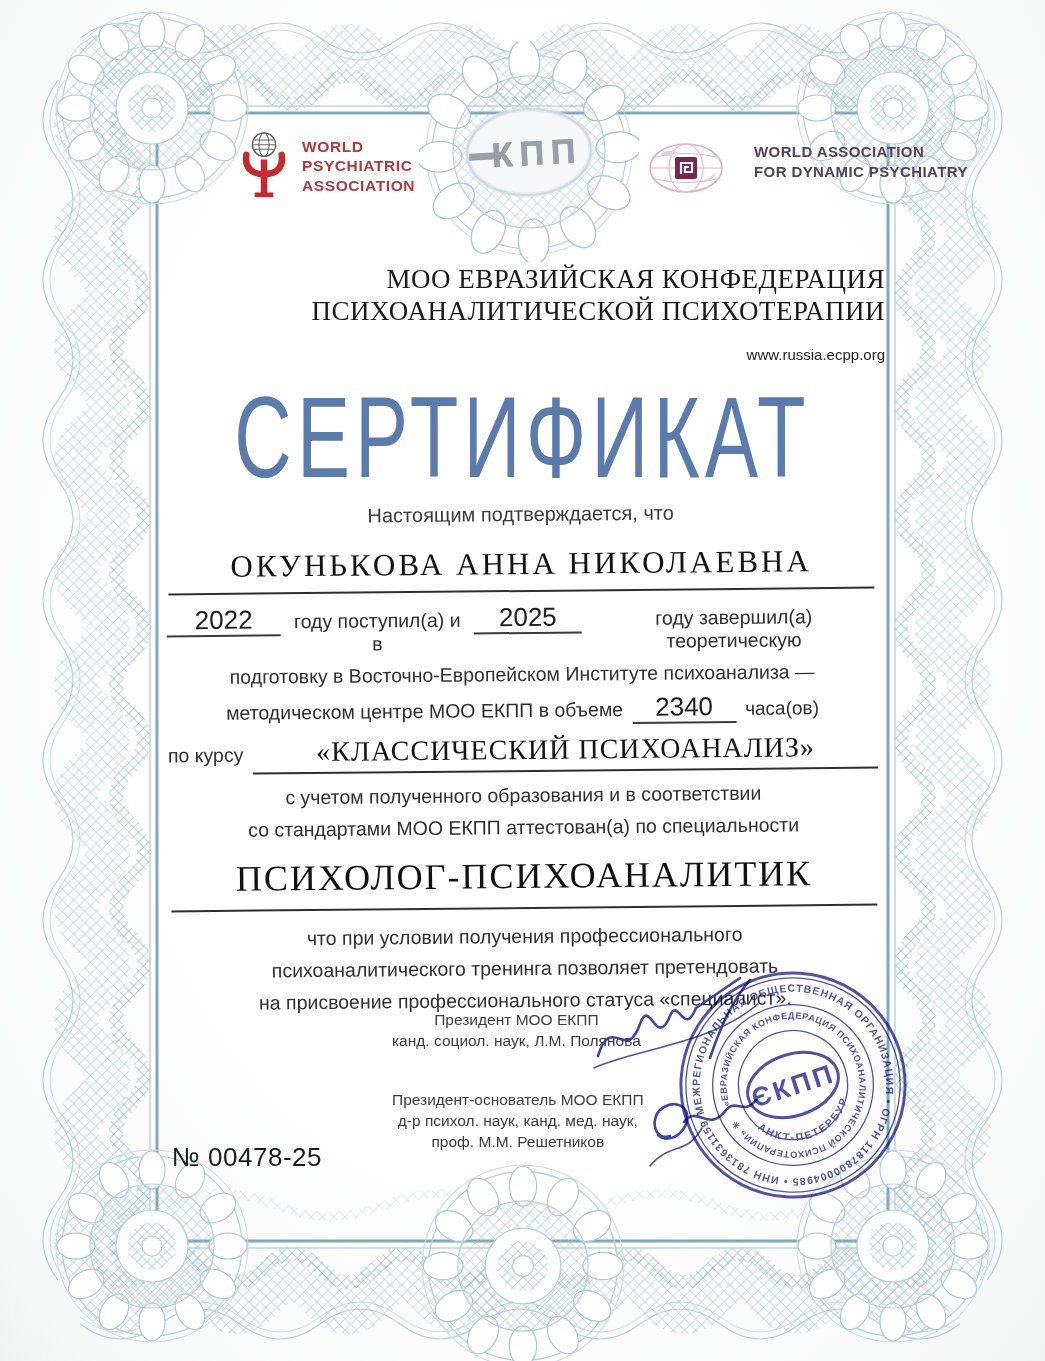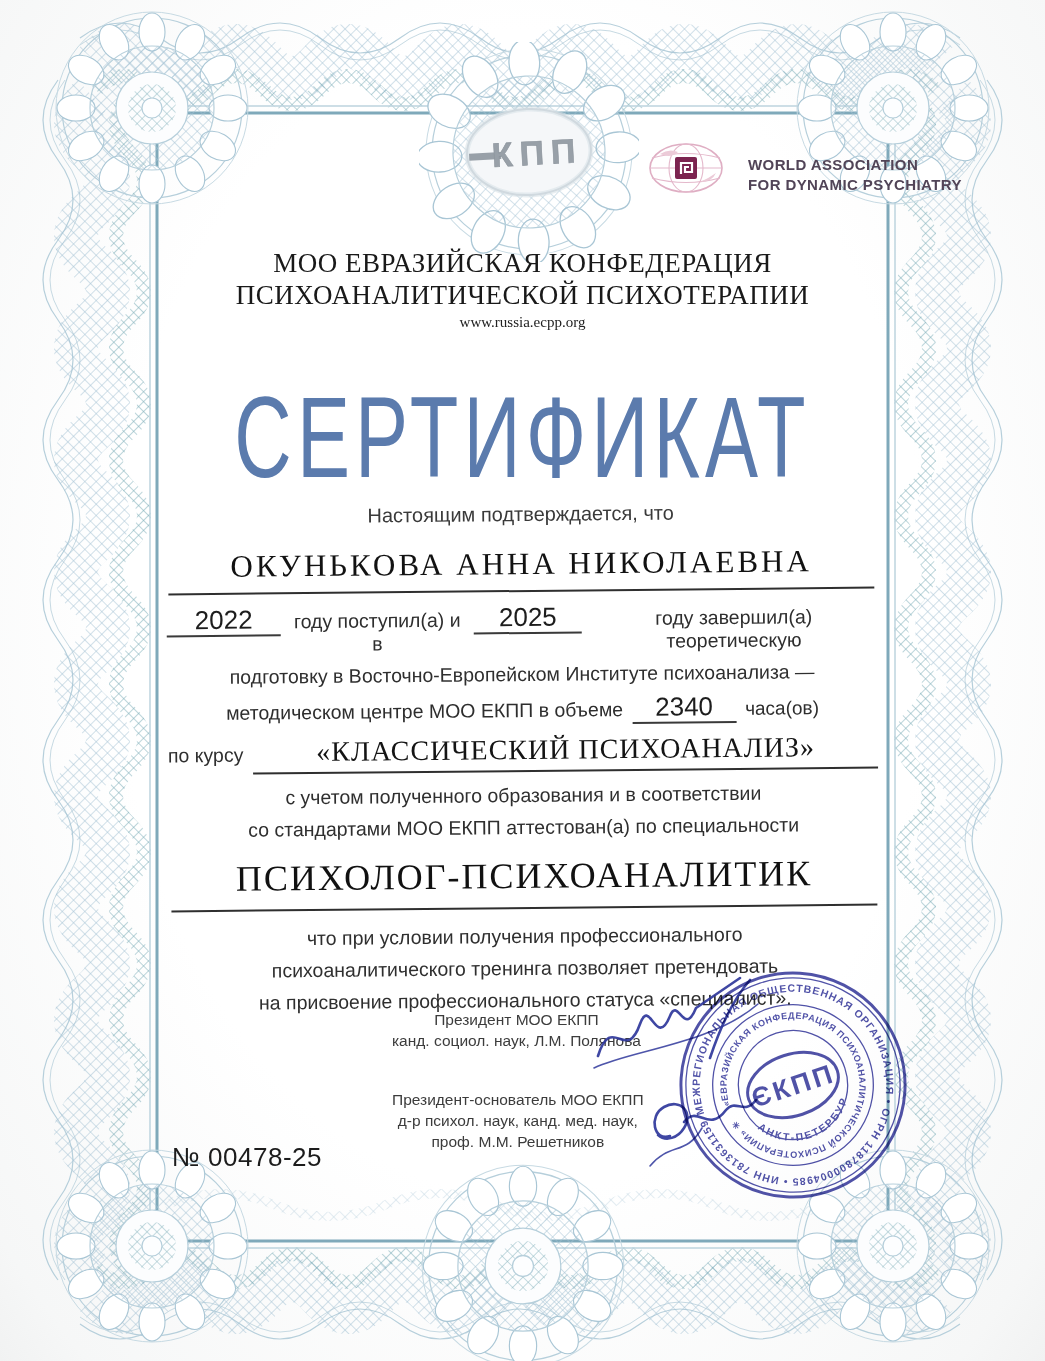--- a/index.html
+++ b/index.html
@@ -12,27 +12,27 @@
   
   .border-svg{position:absolute;inset:0;}
   .thin{fill:none;stroke:#b6cfdb;stroke-width:1.2}
   .thin2{fill:none;stroke:#c7dae3;stroke-width:1}
   
   .top-emblem{position:absolute;left:419px;top:42px;width:220px;height:220px}
   .emblem-text{font-family:"Liberation Sans",sans-serif;font-weight:bold;font-size:34px;letter-spacing:7px;fill:#98a0a8;stroke:#8b939b;stroke-width:.6}
   
   .wpa-logo{position:absolute;left:238px;top:130px;display:flex;align-items:center;gap:12px}
   .wpa-text{color:#b5383d;font-weight:bold;font-size:15.5px;letter-spacing:.6px;line-height:1.25}
-  .wadp-logo{position:absolute;left:648px;top:142px;display:flex;align-items:flex-end;gap:24px}
+  .wadp-logo{position:absolute;left:648px;top:142px;display:flex;align-items:flex-start;gap:30px}
   .wadp-text{color:#514457;font-weight:bold;font-size:15px;letter-spacing:.4px;line-height:1.3}
   
-  .org-header{position:absolute;left:160px;top:248px;width:725px;text-align:center;color:#191919}
+  .org-header{position:absolute;left:160px;top:264px;width:725px;text-align:right;color:#191919}
   .org-line{font-family:"Liberation Serif",serif;font-size:27px;line-height:1.18;letter-spacing:.5px}
   .org-address{font-family:"Liberation Serif",serif;font-size:16px;margin-top:8px;color:#222}
-  .org-site{font-family:Liberation Serif, serif;font-size:15px;margin-top:2px;color:#222}
+  .org-site{font-family:Liberation Sans, sans-serif;font-size:15px;margin-top:18px;color:#222}
   
   .cert-title{position:absolute;left:0;top:375px;width:100%;text-align:center;
     font-size:78px;font-weight:400;letter-spacing:5px;color:#5b7bad;
     transform:scale(1.02,1.48);transform-origin:50% 10%;}
   
   .main-text{position:absolute;left:168px;top:503px;width:710px;text-align:center;transform:rotate(-0.55deg)}
   .confirmation{font-size:20px;color:#3a3a3a;margin-bottom:20px}
   .name-row{font-family:"Liberation Serif",serif;font-size:31px;letter-spacing:3px;color:#121212;
     border-bottom:2px solid #2f2f2f;padding-bottom:8px;margin:0 2px 12px}
   .bodyline{font-size:19.5px;color:#2f2f2f;margin-bottom:9px}
@@ -161,20 +161,36 @@
         <use href="#pet" transform="rotate(330) scale(1.18)"></use>
       <circle r="76" fill="url(#meshA)" opacity=".95"></circle>
       <circle r="76" class="thin"></circle>
       <ellipse rx="62" ry="43" fill="#f5f7f9" stroke="#c3cad2" stroke-width="2"></ellipse>
       <ellipse rx="62" ry="43" fill="none" stroke="#d9e2e8" stroke-width="5" opacity=".6"></ellipse>
       <line x1="-60" y1="2" x2="-28" y2="2" stroke="#98a0a8" stroke-width="7"></line>
       <text class="emblem-text" x="8" y="13" text-anchor="middle">КПП</text>
     </g>
   </svg>
 
+  <div class="wpa-logo">
+    <svg width="52" height="72" viewBox="0 0 56 74">
+      <path d="M9,25 q-3,20 19,21 M47,25 q3,20 -19,21" fill="none" stroke="#c42b30" stroke-width="7" stroke-linecap="round"></path>
+      <line x1="28" y1="30" x2="28" y2="66" stroke="#c42b30" stroke-width="7"></line>
+      <line x1="18" y1="68" x2="38" y2="68" stroke="#c42b30" stroke-width="5"></line>
+      <circle cx="28" cy="14" r="12.5" fill="#ffffff" stroke="#5f6periodo4" stroke-width="0"></circle>
+      <circle cx="28" cy="14" r="12.5" fill="#ffffff" stroke="#62666a" stroke-width="1.6"></circle>
+      <ellipse cx="28" cy="14" rx="5.5" ry="12.5" fill="none" stroke="#62666a" stroke-width="1.1"></ellipse>
+      <path d="M17.5,9 H38.5 M15.5,14 H40.5 M17.5,19 H38.5" stroke="#62666a" stroke-width="1.1" fill="none"></path>
+    </svg>
+    <div class="wpa-text">
+      <div>WORLD</div>
+      <div>PSYCHIATRIC</div>
+      <div>ASSOCIATION</div>
+    </div>
+  </div>
 
   <div class="wadp-logo">
     <svg width="76" height="52" viewBox="0 0 76 52">
       <ellipse cx="38" cy="26" rx="36" ry="24" fill="#ffffff" stroke="#dfaec3" stroke-width="1.6"></ellipse>
       <ellipse cx="38" cy="26" rx="17" ry="24" fill="none" stroke="#e4b8cb" stroke-width="1.1"></ellipse>
       <path d="M4,16 Q38,7 72,16 M2,26 H74 M4,36 Q38,45 72,36" fill="none" stroke="#e4b8cb" stroke-width="1.1"></path>
       <path d="M12,12 q9,-6 18,-2 q-7,7 -18,2z" fill="#eccbd8"></path>
       <path d="M52,40 q9,-4 16,-9 q-4,9 -16,9z" fill="#eccbd8"></path>
       <rect x="27" y="15" width="22" height="22" rx="2" fill="#7c2450"></rect>
       <path d="M33,32 V21 H44 V30 H37 V25 H41" fill="none" stroke="#ffffff" stroke-width="2.2"></path>

